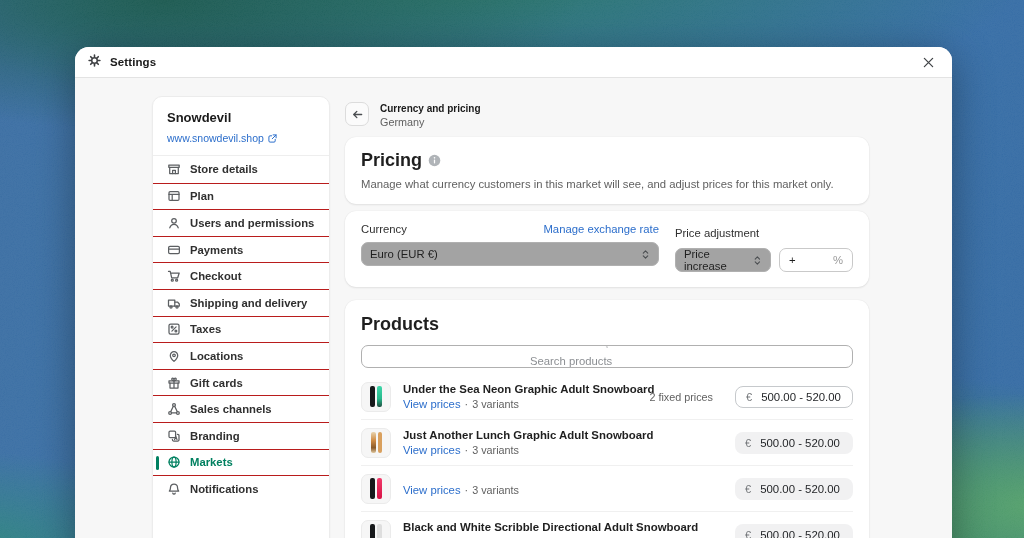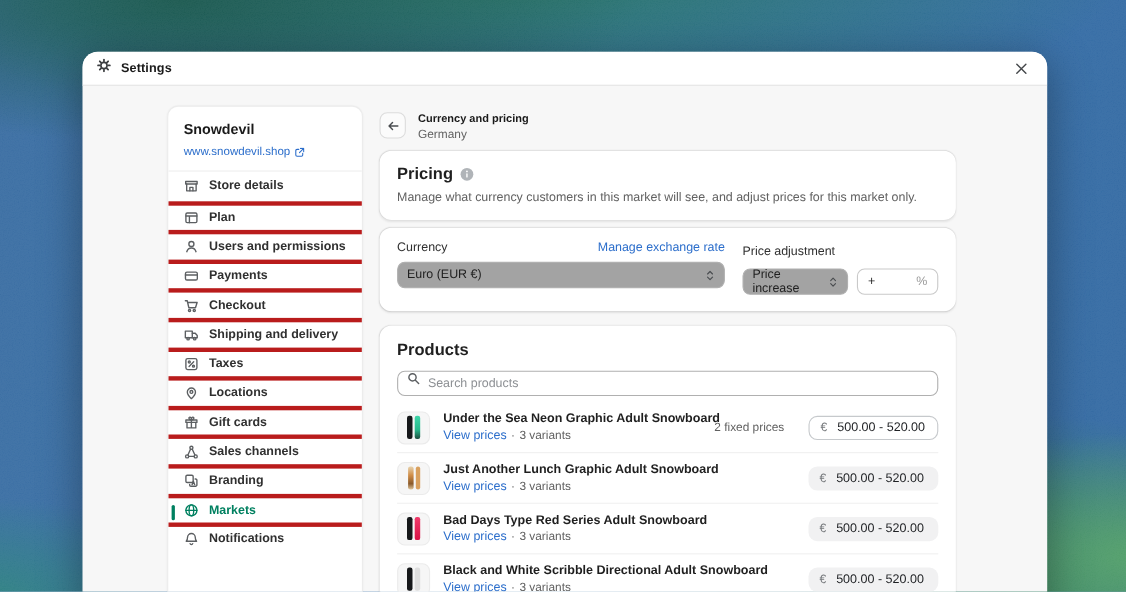--- a/index.html
+++ b/index.html
@@ -33,62 +33,62 @@
   
   .sidebar { position:absolute; left:77px; top:18px; width:178px; background:#fff;
     border:1px solid #ececec; border-radius:10px; overflow:hidden;
     box-shadow:0 1px 2px rgba(31,33,36,.06); padding-bottom:4px; min-height:452px; }
   .store-head { padding:13px 14px 11px; border-bottom:1px solid #eeeeee; }
   .store-name { font-size:13px; font-weight:700; color:#1a1a1a; }
   .store-link { display:flex; align-items:center; gap:4px; margin-top:7px;
     font-size:10.5px; color:#2c6ecb; text-decoration:none; font-weight:500; }
   .nav-item { position:relative; height:26.6px; display:flex; align-items:center; gap:9px;
     padding:0 14px; font-size:11.3px; font-weight:600; color:#303030; cursor:pointer; }
-  .nav-item + .nav-item { border-top:4px solid #b91c1c; }
+  .nav-item + .nav-item { border-top:1px solid #b91c1c; }
   .nav-item .ic { width:14px; height:14px; display:flex; align-items:center; justify-content:center; flex:0 0 14px; }
   .nav-item.active { color:#008060; }
   .nav-item.active::before { content:""; position:absolute; left:3px; top:6px; width:3px; height:14px;
     border-radius:2px; background:#008060; }
   .ic svg { stroke:#5c5f62; fill:none; stroke-width:1.25; stroke-linecap:round; stroke-linejoin:round; }
   .nav-item.active .ic svg { stroke:#008060; }
 
   
   .main { position:absolute; left:270px; top:24px; width:524px; }
   .page-head { display:flex; align-items:flex-start; gap:11px; }
   .back-btn { width:24px; height:24px; border:1px solid #dcdcdc; background:#fbfbfb;
     border-radius:7px; display:flex; align-items:center; justify-content:center; cursor:pointer; }
   .page-title { font-size:10px; font-weight:700; color:#1a1a1a; margin-top:1px; }
   .page-subtitle { font-size:10.8px; color:#616161; margin-top:2px; }
 
   .card { background:#fff; border-radius:11px; box-shadow:0 1px 2px rgba(31,33,36,.09), 0 0 1px rgba(31,33,36,.12); }
 
   .pricing-head { margin-top:9px; padding:13px 16px 14px; }
   .card-title-row { display:flex; align-items:center; gap:6px; }
-  .card-title { font-size:15px; font-weight:700; color:#1f1f1f; }
+  .card-title { font-size:18px; font-weight:700; color:#1f1f1f; }
   .card-desc { font-size:11.3px; color:#616161; margin-top:7px; }
 
   .pricing-controls { margin-top:7px; padding:12px 16px 15px; display:flex; gap:16px; }
   .col-currency { flex:1; }
   .col-adjust { width:178px; }
   .label-row { display:flex; align-items:center; justify-content:space-between; }
   .field-label { font-size:11.3px; color:#303030; }
   .text-link { font-size:11.3px; color:#2c6ecb; text-decoration:none; font-weight:500; cursor:pointer; }
   .select { margin-top:7px; height:24px; border:1px solid #b0b0b0; border-radius:7px; background:#a3a3a3;
     display:flex; align-items:center; justify-content:space-between; padding:0 8px; cursor:pointer; }
   .select .sel-val { font-size:11.3px; color:#1f1f1f; }
   .adjust-row { margin-top:7px; display:flex; gap:8px; }
   .select.small { flex:0 0 96px; margin-top:0; }
   .input-box { flex:1; height:24px; border:1px solid #c9c9c9; border-radius:7px; background:#fff;
     display:flex; align-items:center; justify-content:space-between; padding:0 9px; }
   .input-box .prefix { font-size:11.3px; color:#1f1f1f; }
   .input-box .suffix { font-size:11.3px; color:#9a9a9a; }
 
   .products-card { margin-top:13px; padding:14px 16px 0; min-height:290px; }
   .search-box { margin-top:10px; height:23px; border:1px solid #b0b0b0; border-radius:7px; background:#fff;
-    display:flex; gap:7px; padding:0 8px; }
+    display:flex; align-items:center; gap:7px; padding:0 8px;flex-direction:column; }
   .search-box input { border:none; outline:none; flex:1; font-size:11.3px; color:#1f1f1f;
     font-family:"Liberation Sans", sans-serif; background:transparent; }
   .search-box input::placeholder { color:#8c8f93; }
 
   .product-rows { margin-top:6px; }
   .product-row { display:flex; align-items:center; gap:12px; padding:7.5px 0; }
   .product-row + .product-row { border-top:1px solid #f0f0f0; }
   .thumb { width:30px; height:30px; background:#f6f6f6; border:1px solid #ebebeb; border-radius:7px;
     display:flex; align-items:center; justify-content:center; gap:2px; flex:0 0 30px; }
   .thumb i { display:block; width:5px; height:21px; border-radius:2px; }
@@ -401,21 +401,20 @@
                 <span class="val">500.00 - 520.00</span>
               </div>
             </div>
 
             <div class="product-row">
               <div class="thumb t3">
                   <i class="a"></i>
                   <i class="b"></i>
                 </div>
               <div class="prod-info">
-                <div class="prod-title">Bad Days Type Red Series Adult Snowboard</div>
                 <div class="prod-meta">
                   <a class="text-link">View prices</a>
                   <span class="dot">·</span>
                   <span class="variants">3 variants</span>
                 </div>
               </div>
               <span class="row-spacer"></span>
               <div class="price-box readonly">
                 <span class="cur">€</span>
                 <span class="val">500.00 - 520.00</span>

